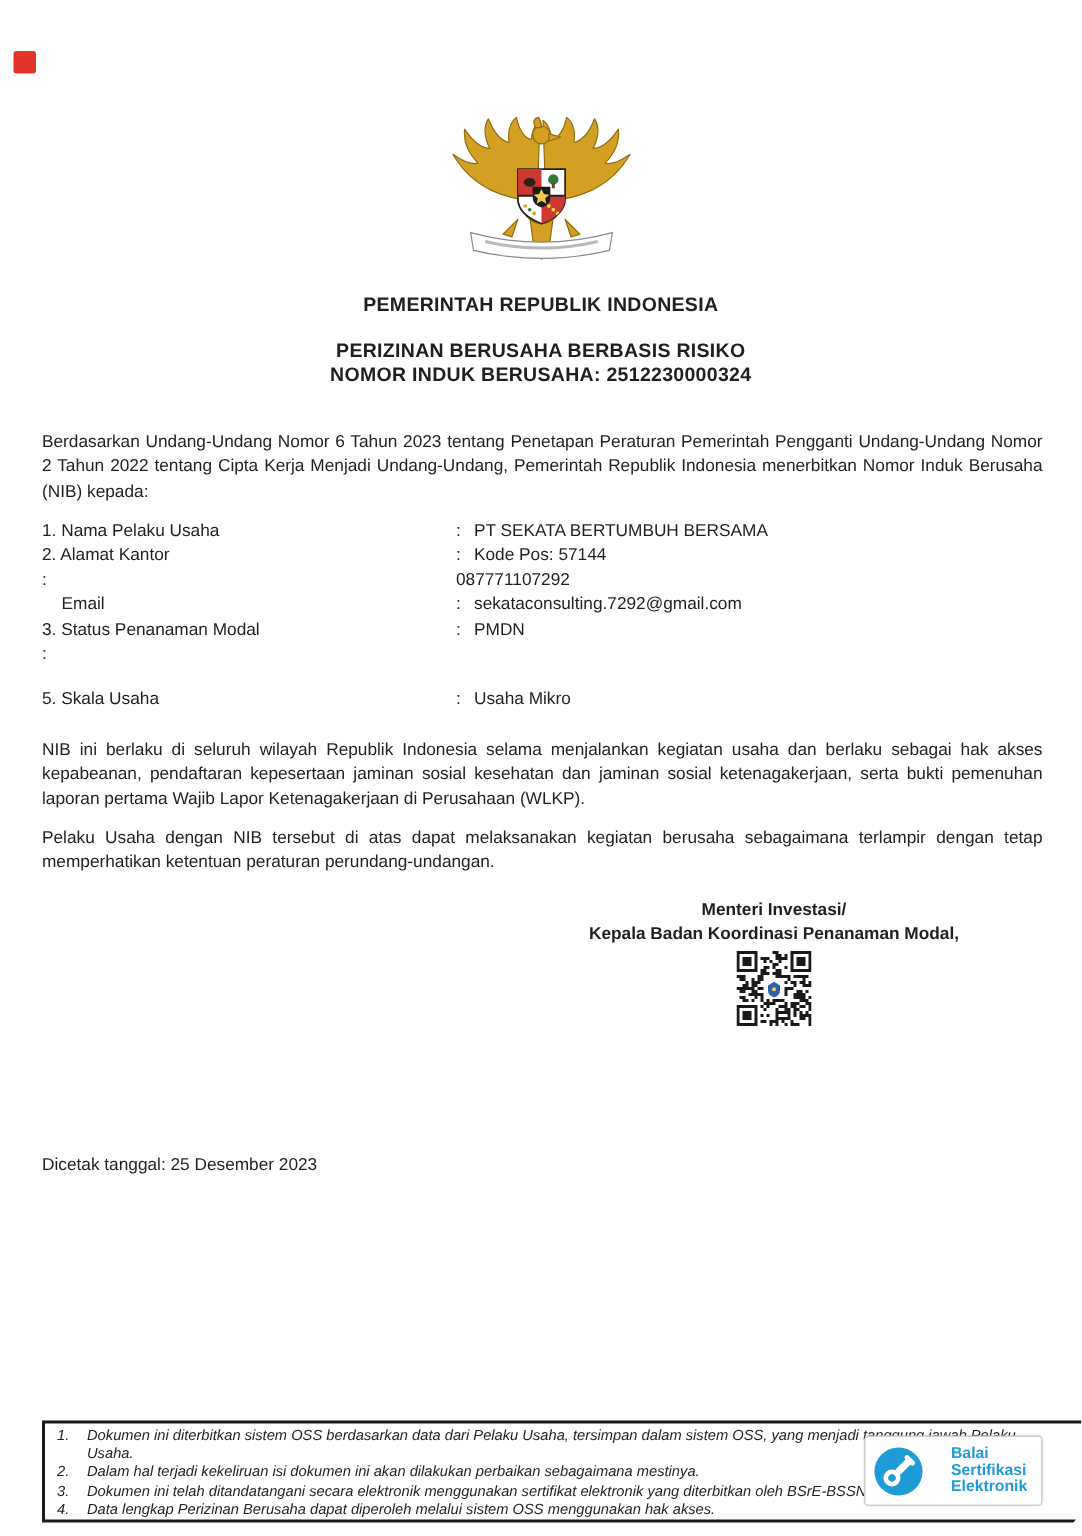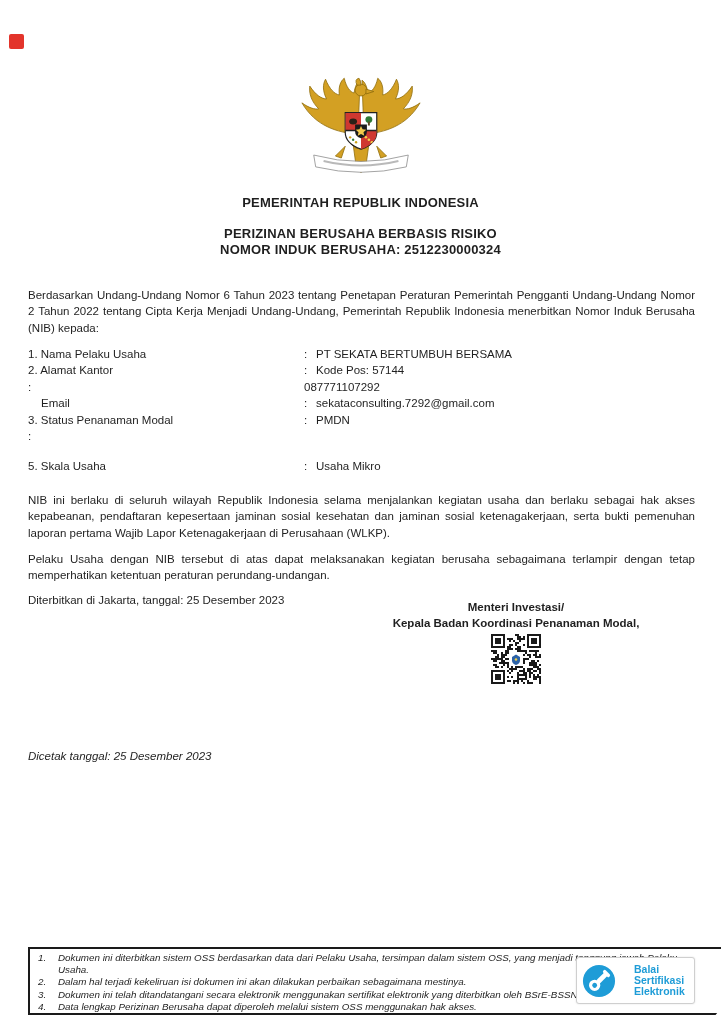--- a/index.html
+++ b/index.html
@@ -29,21 +29,21 @@
   .frow .lbl{padding-right:4px;}
   .frow .lbl.hang{padding-left:13px;text-indent:-13px;}
   .frow .lbl.ind{padding-left:13px;}
   .frow.gap{margin-top:14px;}
   .p-validity{top:492px;}
   .p-activity{top:551px;}
   .issued{left:28px;top:592px;}
   .sig{left:340px;top:600px;width:352px;text-align:center;font-size:11.5px;line-height:15.5px;}
   .sig .t{font-weight:bold;}
   .qr{width:50px;height:50px;margin:3px auto 2px auto;display:block;}
-  .printed{left:28px;top:748px;font-style:italic;}
+  .printed{left:28px;top:769px;}
   .foot-box{
     left:28px;top:947px;width:660px;height:61px;
     border:2px solid #1a1a1a;
     padding:3px 130px 0 8px;
     box-sizing:content-box;
   }
   .note{display:grid;grid-template-columns:20px 1fr;font-size:9.8px;line-height:12.2px;font-style:italic;}
   .cert-card{
     left:576px;top:957px;width:119px;height:47px;
     background:#fff;border:1px solid #cfcfcf;border-radius:3px;
@@ -143,21 +143,20 @@
       <div class="lbl">5. Skala Usaha</div>
       <div>:</div>
       <div>Usaha Mikro</div>
     </div>
   </div>
 
   <div class="abs para body-text p-validity">NIB ini berlaku di seluruh wilayah Republik Indonesia selama menjalankan kegiatan usaha dan berlaku sebagai hak akses kepabeanan, pendaftaran kepesertaan jaminan sosial kesehatan dan jaminan sosial ketenagakerjaan, serta bukti pemenuhan laporan pertama Wajib Lapor Ketenagakerjaan di Perusahaan (WLKP).</div>
 
   <div class="abs para body-text p-activity">Pelaku Usaha dengan NIB tersebut di atas dapat melaksanakan kegiatan berusaha sebagaimana terlampir dengan tetap memperhatikan ketentuan peraturan perundang-undangan.</div>
 
-  <div class="abs body-text issued">Diterbitkan di Jakarta, tanggal: 25 Desember 2023</div>
 
   <div class="abs sig">
     <div class="t">Menteri Investasi/</div>
     <div class="t">Kepala Badan Koordinasi Penanaman Modal,</div>
     <svg id="qr-svg" class="qr" viewBox="0 0 50 50" aria-hidden="true">
       <rect x="0" y="0" width="50" height="50" fill="#ffffff"></rect>
       <g fill="#1a1a1a">
         <rect x="0" y="0" width="14" height="14"></rect>
           <rect x="36" y="0" width="14" height="14"></rect>
           <rect x="0" y="36" width="14" height="14"></rect>

